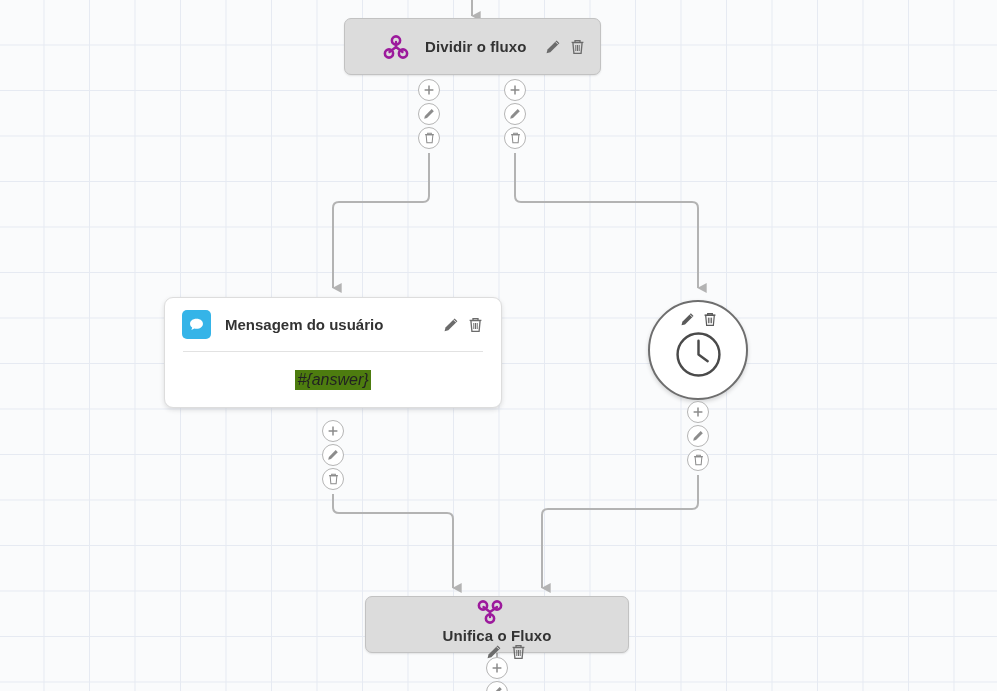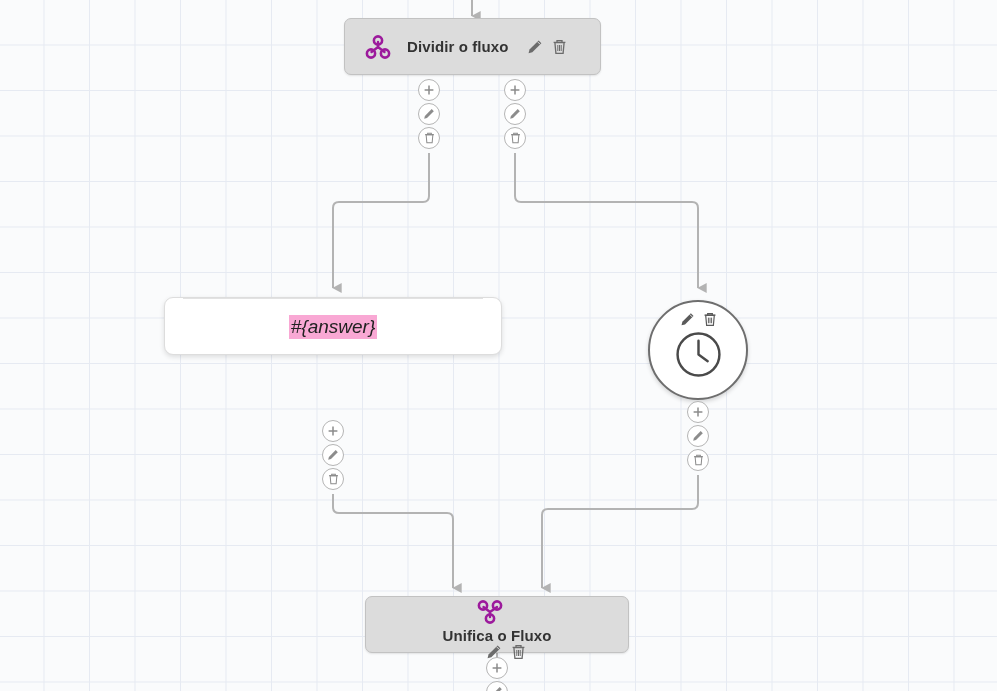--- a/index.html
+++ b/index.html
@@ -49,21 +49,21 @@
     display: flex;
     align-items: center;
   }
 
   
   .node-gray {
     background: #dcdcdc;
     border: 1px solid #c2c2c2;
     border-radius: 7px;
     box-shadow: 0 1px 2px rgba(0,0,0,0.10);
-    padding: 0 18px;
+    padding: 0 36px;
     height: 57px;
     gap: 0;
   }
   .node-gray .node-title {
     font-size: 15px;
     font-weight: bold;
     color: #333333;
     letter-spacing: 0.1px;
     white-space: nowrap;
   }
@@ -96,24 +96,24 @@
     margin: 0 18px;
   }
   .card-body {
     display: flex;
     align-items: center;
     justify-content: center;
     height: 55px;
     padding: 0 18px;
   }
   .var-token {
-    background: #f9a8d4;
+    background: #4d7c0f;
     color: #222222;
     font-style: italic;
-    font-size: 19px;
+    font-size: 16px;
     padding: 1px 2px;
     white-space: nowrap;
   }
 
   
   .node-circle {
     width: 100px;
     height: 100px;
     border-radius: 50%;
     background: #ffffff;
@@ -282,20 +282,43 @@
     <span class="round-btn">
       <svg width="11" height="12" viewBox="0 0 15 16">
         <path d="M1.6 3.4 H13.4 M5 3.4 V1.6 H10 V3.4" stroke="#8c8c8c" stroke-width="1.4" fill="none"></path>
         <path d="M2.9 3.6 L3.9 14.4 H11.1 L12.1 3.6 Z" stroke="#8c8c8c" stroke-width="1.4" fill="none"></path>
       </svg>
     </span>
   </div>
 
   <div class="node node-card" id="node-user-message" style="left:164px; top:297px; width:338px;">
 
+    <div class="card-header">
+      <span class="icon-slot icon-chat-tile">
+        <svg width="17" height="17" viewBox="0 0 20 20" xmlns="http://www.w3.org/2000/svg">
+          <path d="M10 3.2 C14.6 3.2 17.6 5.8 17.6 9.1 C17.6 12.4 14.6 15 10 15 C9.1 15 8.3 14.9 7.5 14.7 L4 16.6 L4.9 13.6 C3.3 12.5 2.4 10.9 2.4 9.1 C2.4 5.8 5.4 3.2 10 3.2 Z" fill="#ffffff"></path>
+        </svg>
+      </span>
+      <span class="card-title">Mensagem do usuário</span>
+      <span class="node-tools" style="margin-left:auto;">
+        <span class="tool-icon">
+          <svg width="16" height="16" viewBox="0 0 16 16" xmlns="http://www.w3.org/2000/svg">
+            <path d="M11.6 1.4 L14.4 4.2 L5.3 13.3 L1.6 14.2 L2.5 10.5 Z" fill="#6b6b6b"></path>
+            <path d="M10.4 2.6 L13.2 5.4" stroke="#ffffff" stroke-width="0.9"></path>
+          </svg>
+        </span>
+        <span class="tool-icon">
+          <svg width="15" height="16" viewBox="0 0 15 16" xmlns="http://www.w3.org/2000/svg">
+            <path d="M1.6 3.4 H13.4 M5 3.4 V1.6 H10 V3.4" stroke="#6b6b6b" stroke-width="1.3" fill="none"></path>
+            <path d="M2.9 3.6 L3.9 14.4 H11.1 L12.1 3.6 Z" stroke="#6b6b6b" stroke-width="1.3" fill="none"></path>
+            <path d="M5.8 6 V12 M7.5 6 V12 M9.2 6 V12" stroke="#6b6b6b" stroke-width="1"></path>
+          </svg>
+        </span>
+      </span>
+    </div>
 
     <div class="card-divider"></div>
 
     <div class="card-body">
       <span class="var-token">#{answer}</span>
     </div>
   </div>
 
   <div class="btn-stack" style="left:322px; top:420px;">
     <span class="round-btn">

